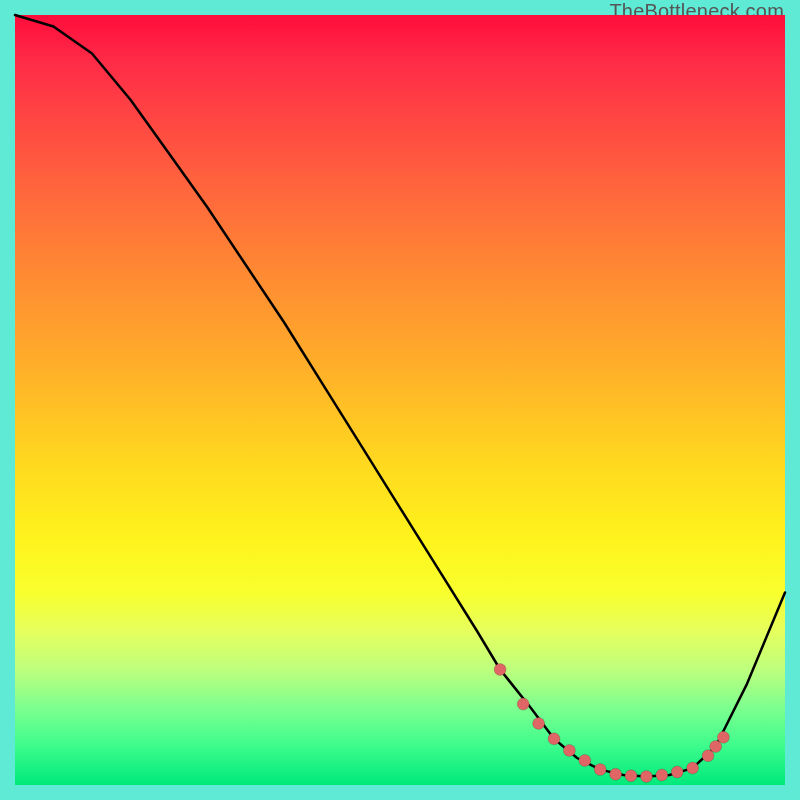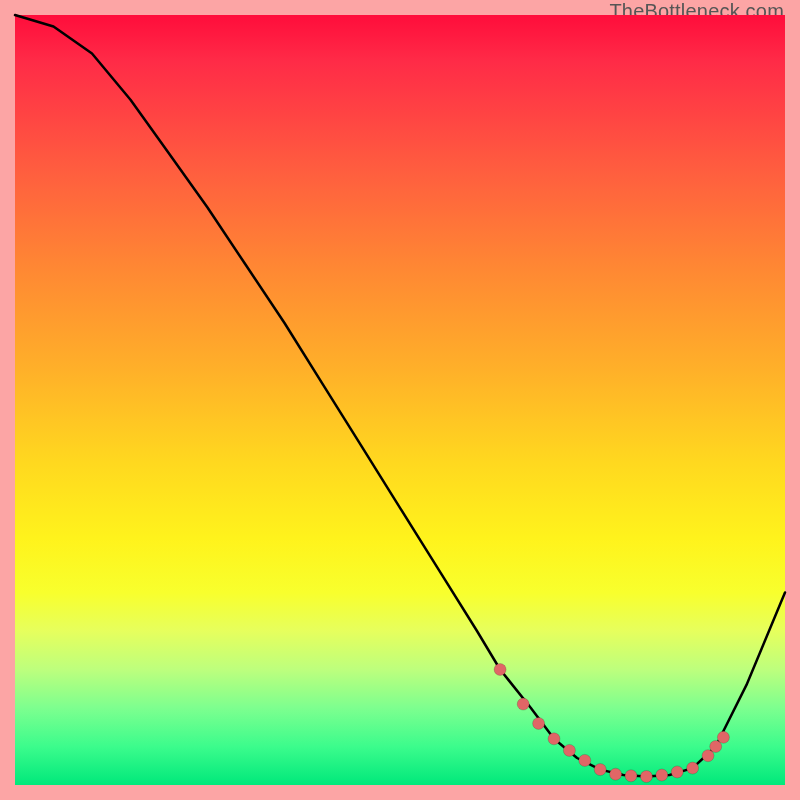--- a/index.html
+++ b/index.html
@@ -8,21 +8,21 @@
     width: 800px;
     height: 800px;
     background: #000;
     font-family: Arial, Helvetica, sans-serif;
     overflow: hidden;
   }
   .frame {
     position: relative;
     width: 800px;
     height: 800px;
-    background: #fca5a5;
+    background: #5eead4;
   }
   .plot {
     position: absolute;
     left: 15px;
     top: 15px;
     width: 770px;
     height: 770px;
     background: linear-gradient(to bottom,
       #ff0d3b 0%,
       #ff2b47 6%,

